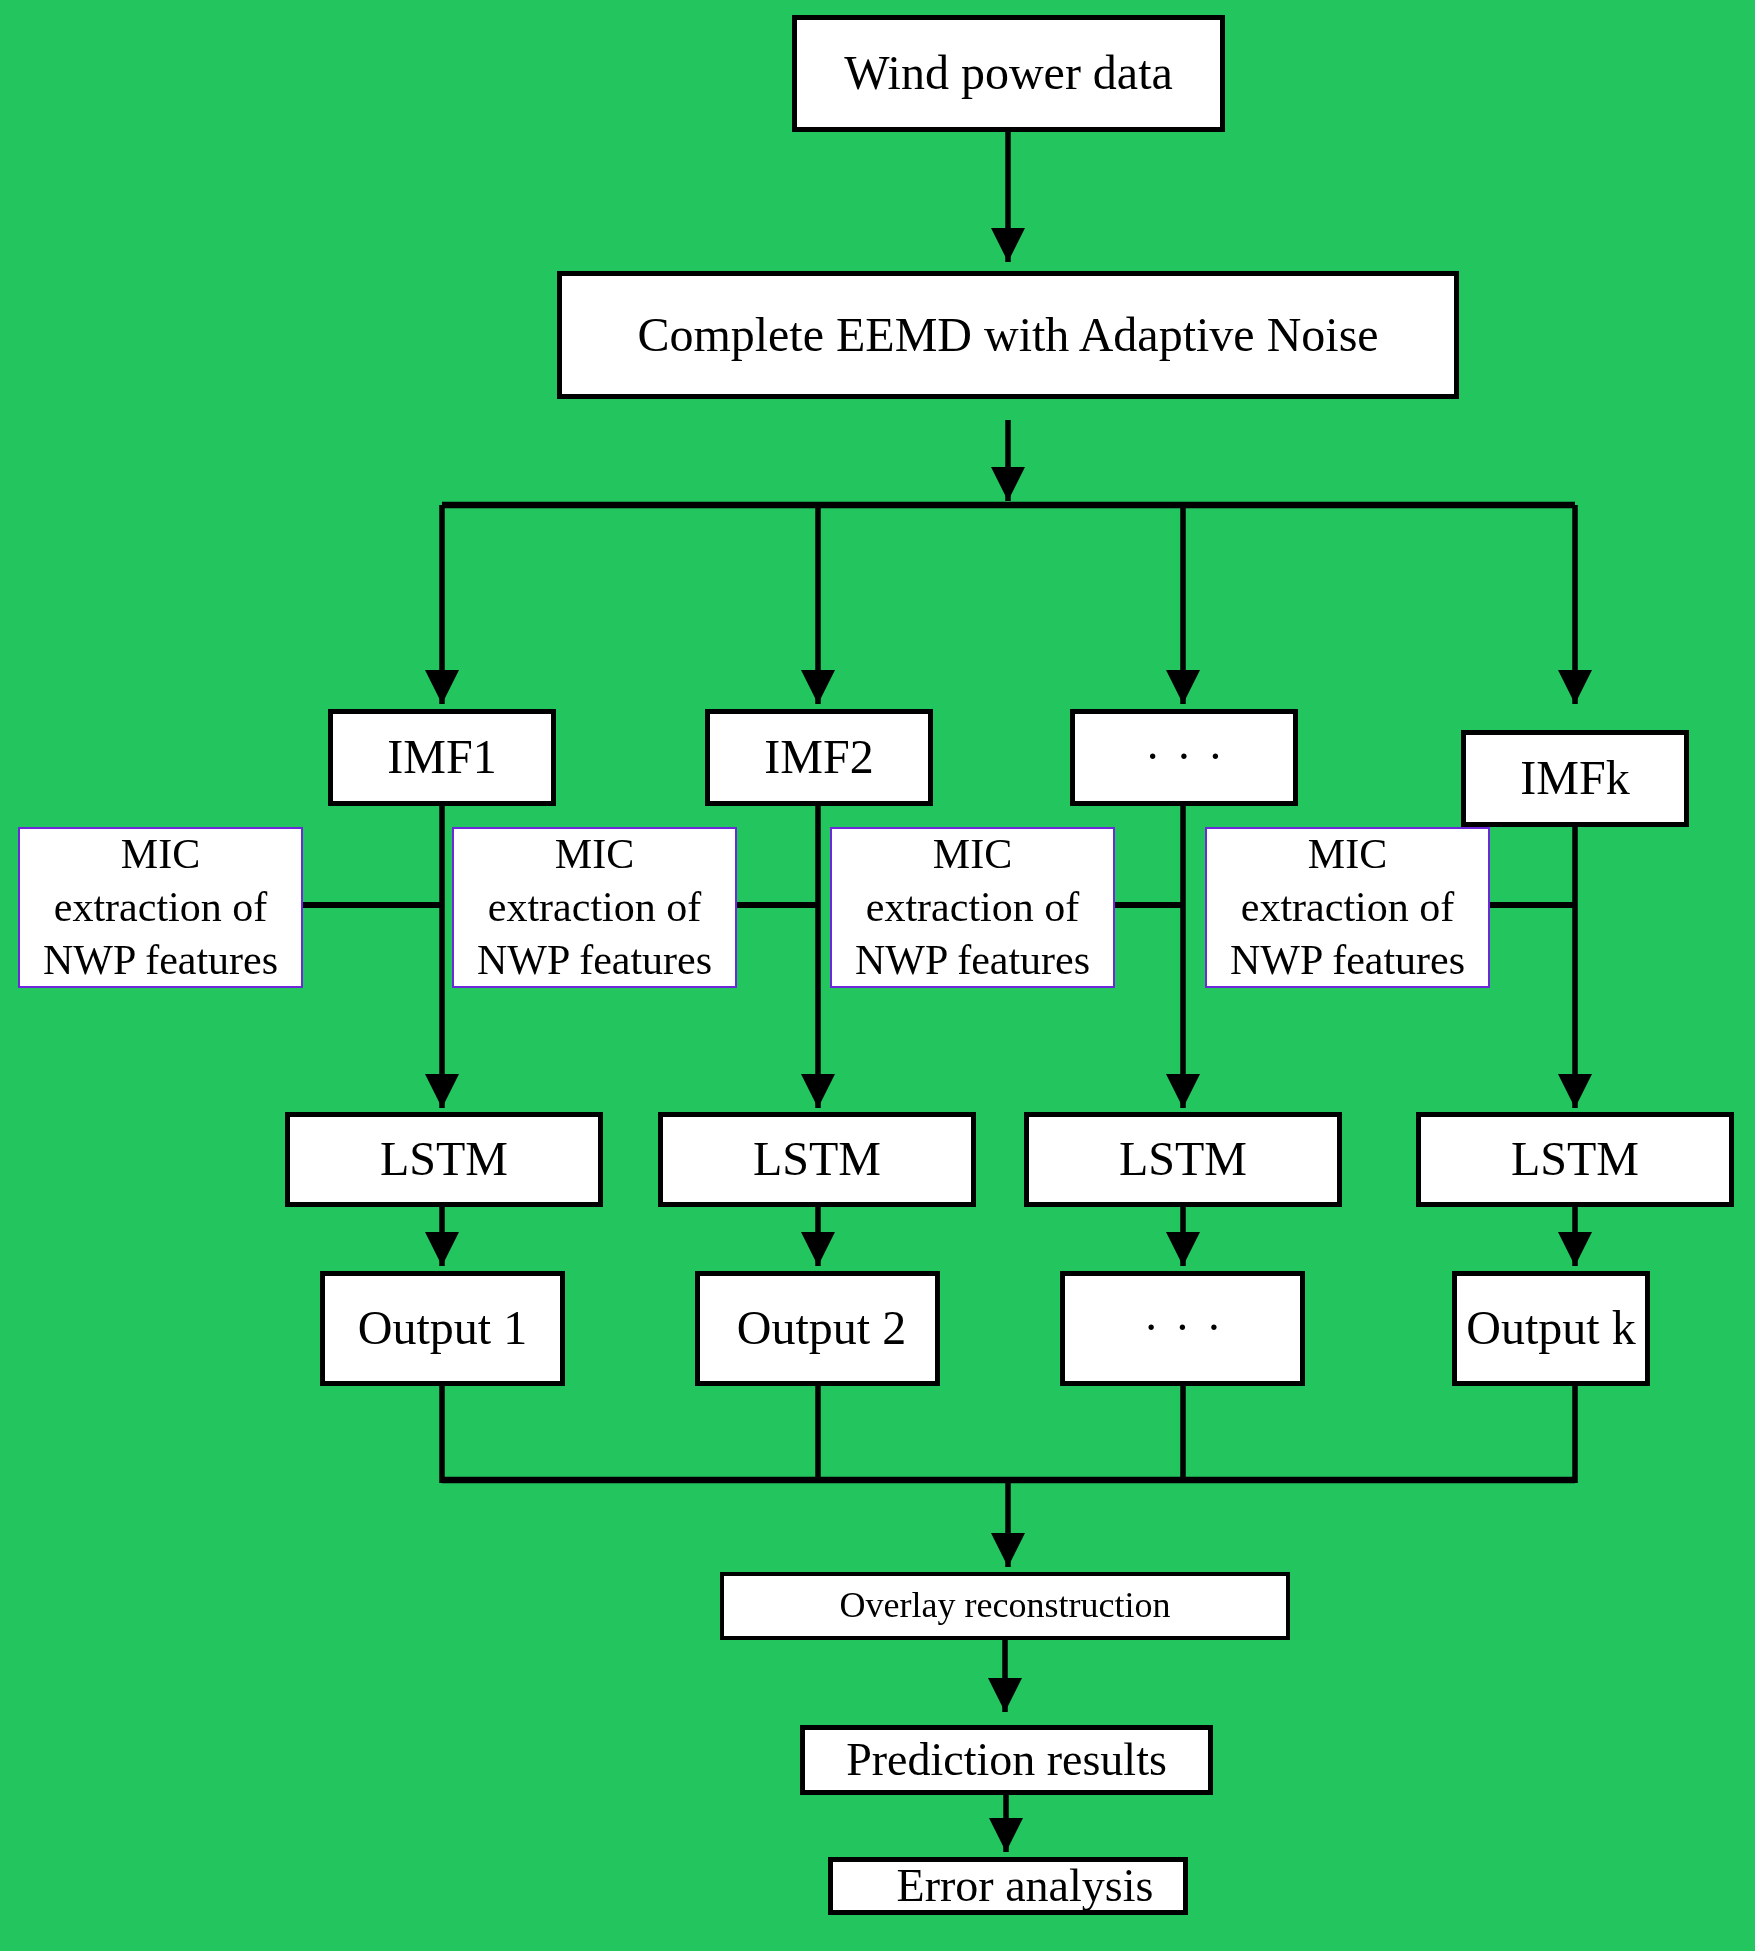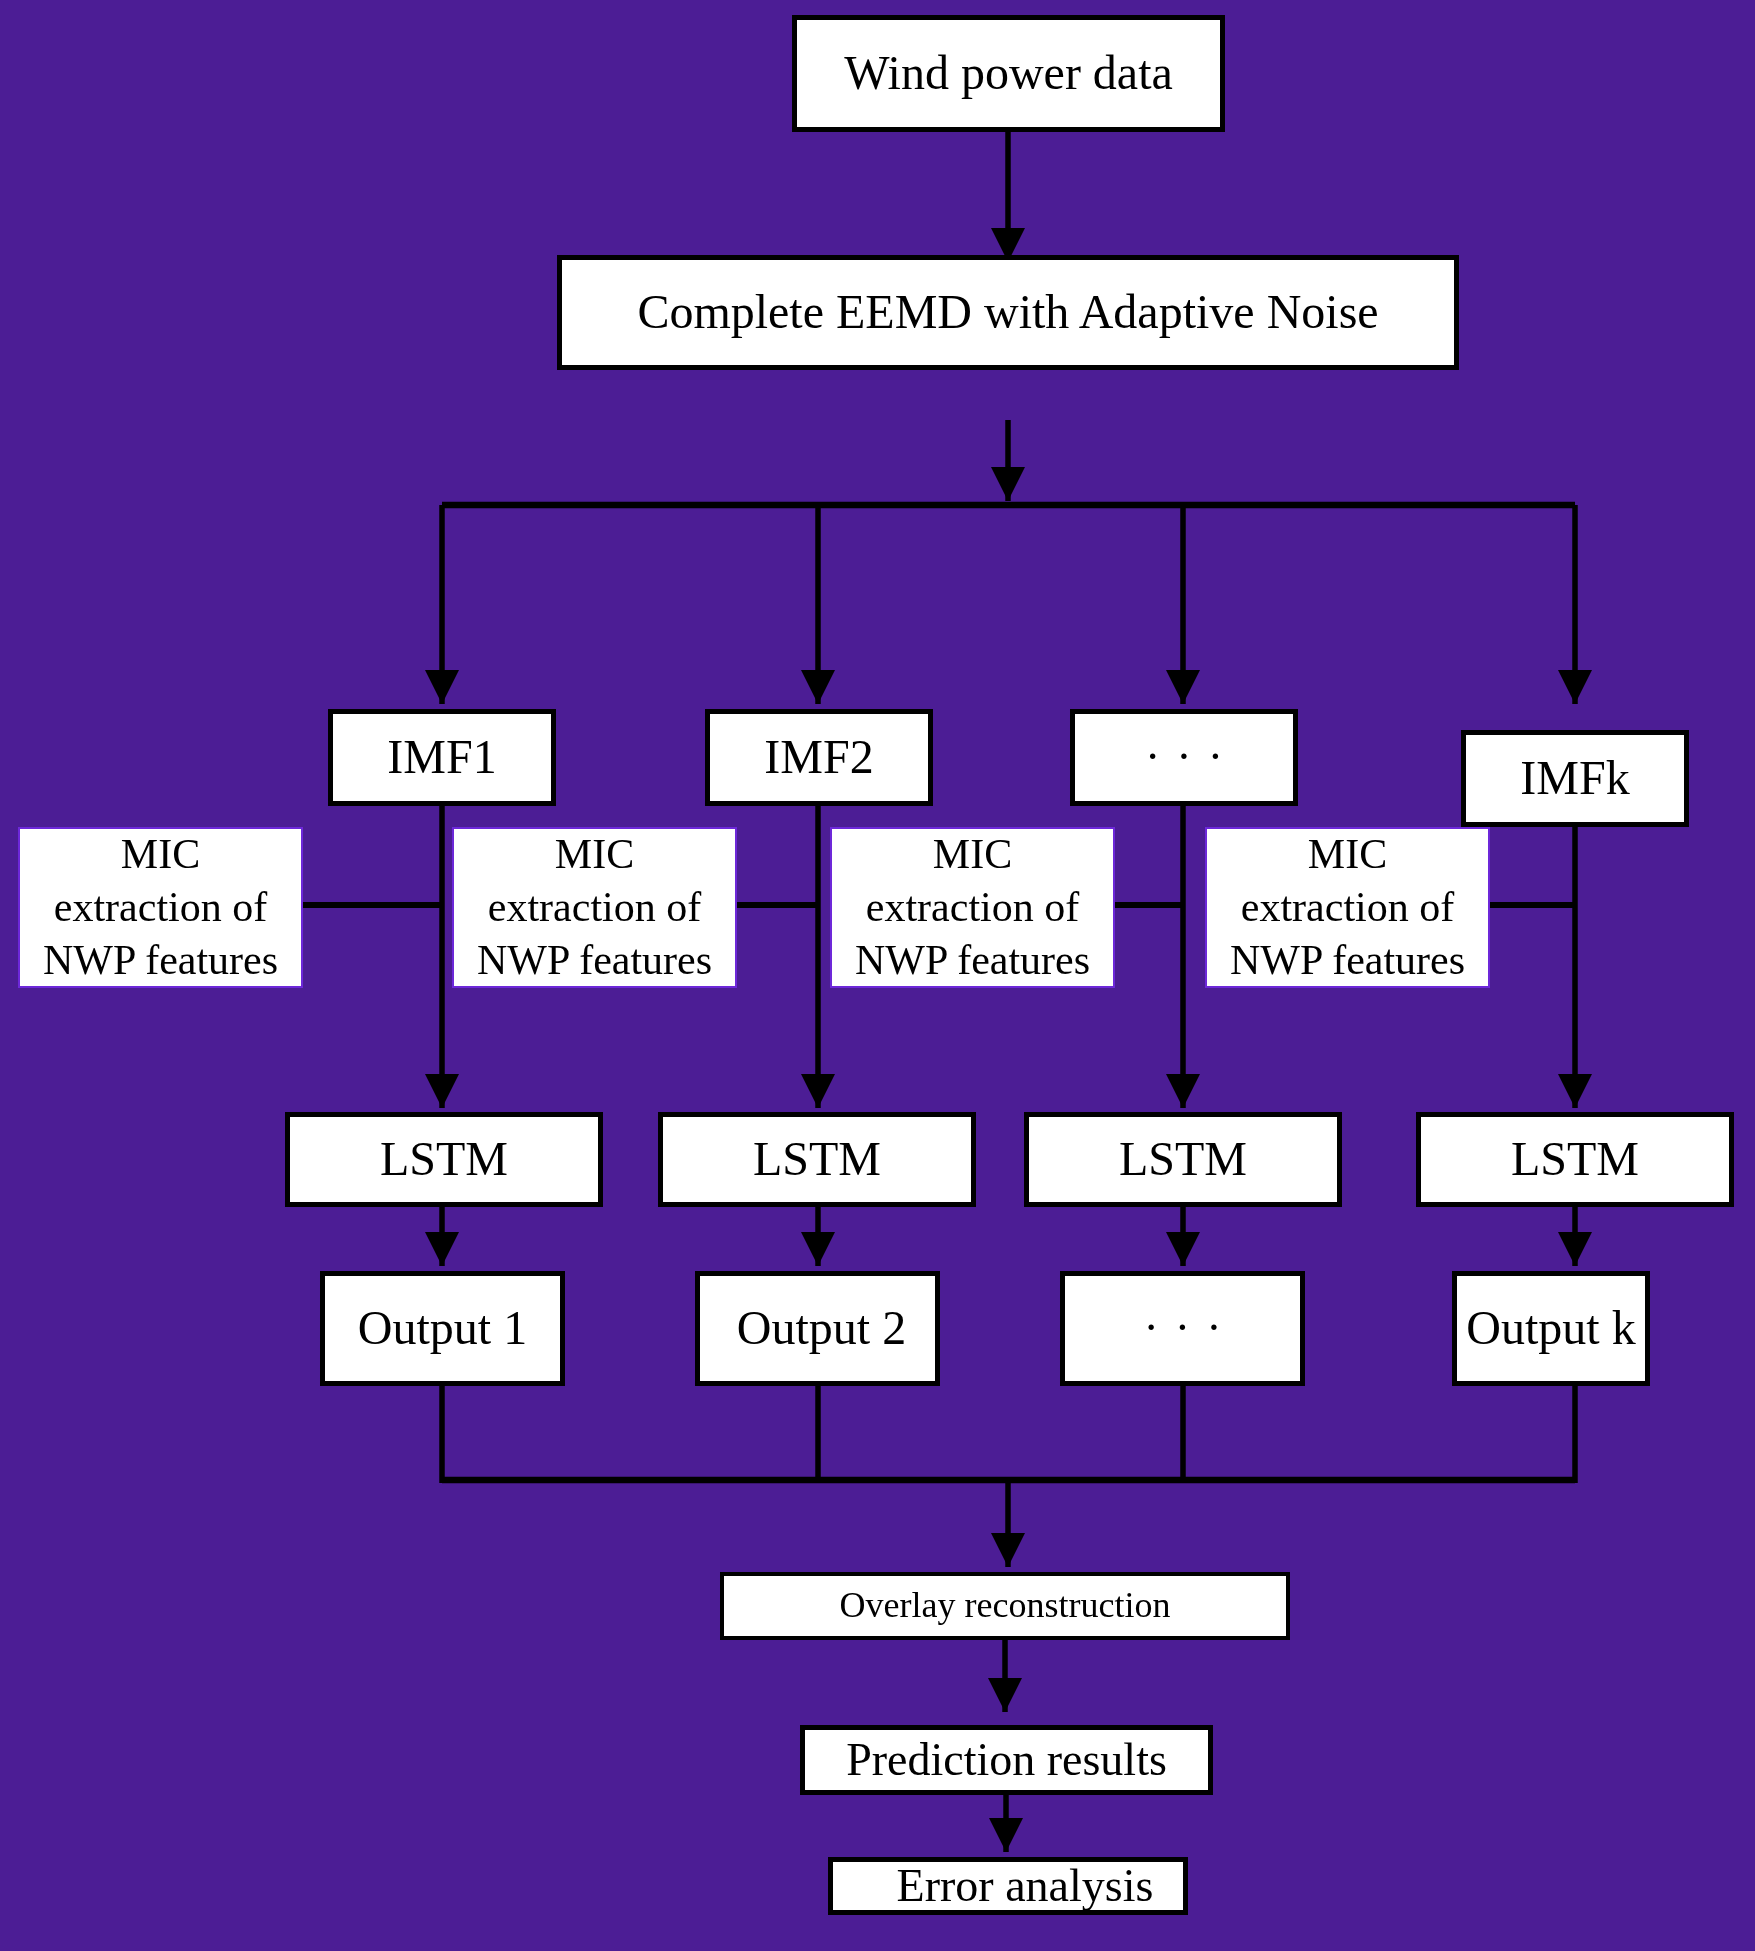--- a/index.html
+++ b/index.html
@@ -4,21 +4,21 @@
 <style>
   html, body {
     margin: 0;
     padding: 0;
     background: #ffffff;
   }
   #canvas {
     position: relative;
     width: 1755px;
     height: 1951px;
-    background: #4c1d95;
+    background: #22c55e;
     font-family: "Liberation Serif", "DejaVu Serif", serif;
     color: #000000;
   }
   #wires {
     position: absolute;
     left: 0;
     top: 0;
     width: 1755px;
     height: 1951px;
   }
@@ -42,21 +42,21 @@
     line-height: 1.27;
     white-space: pre-line;
   }
   .node.dots {
     letter-spacing: 0.35em;
     text-indent: 0.35em;
     font-size: 46px;
   }
   
   .wind       { left: 792px;  top: 15px;   width: 433px; height: 117px; }
-  .eemd       { left: 557px;  top: 255px;  width: 902px; height: 115px; }
+  .eemd       { left: 557px;  top: 271px;  width: 902px; height: 128px; }
   .imf-0      { left: 328px;  top: 709px;  width: 228px; height: 97px;  }
   .imf-1      { left: 705px;  top: 709px;  width: 228px; height: 97px;  }
   .imf-2      { left: 1070px; top: 709px;  width: 228px; height: 97px;  }
   .imf-3      { left: 1461px; top: 709px;  width: 228px; height: 97px; margin-top: 21px;  }
   .mic-0      { left: 18px;   top: 827px;  width: 285px; height: 161px; }
   .mic-1      { left: 452px;  top: 827px;  width: 285px; height: 161px; }
   .mic-2      { left: 830px;  top: 827px;  width: 285px; height: 161px; }
   .mic-3      { left: 1205px; top: 827px;  width: 285px; height: 161px; }
   .lstm-0     { left: 285px;  top: 1112px; width: 318px; height: 95px;  }
   .lstm-1     { left: 658px;  top: 1112px; width: 318px; height: 95px;  }

